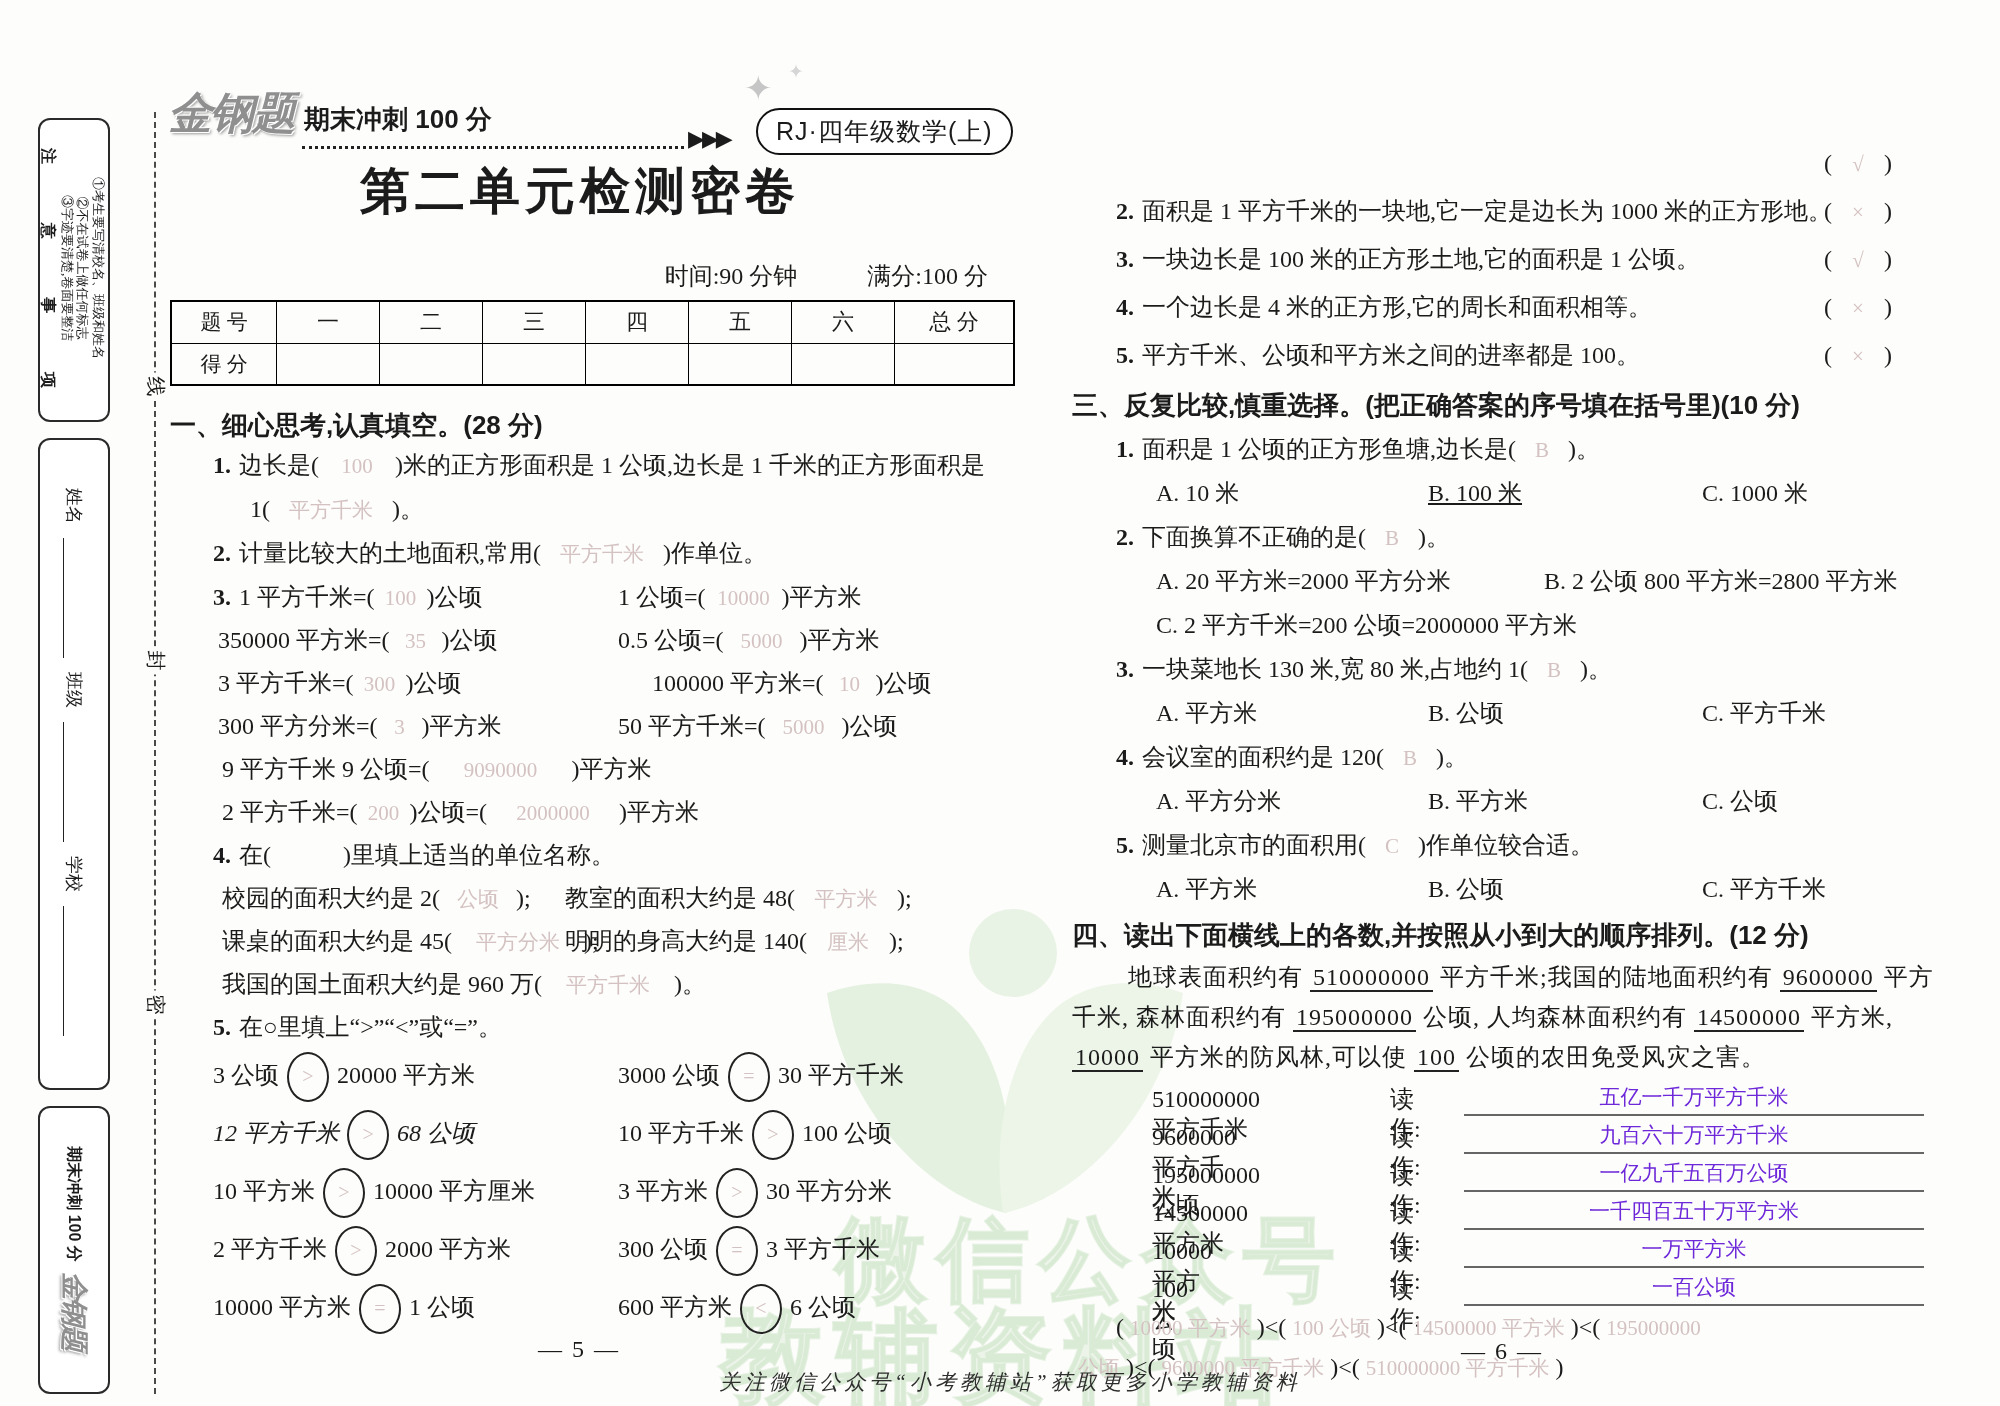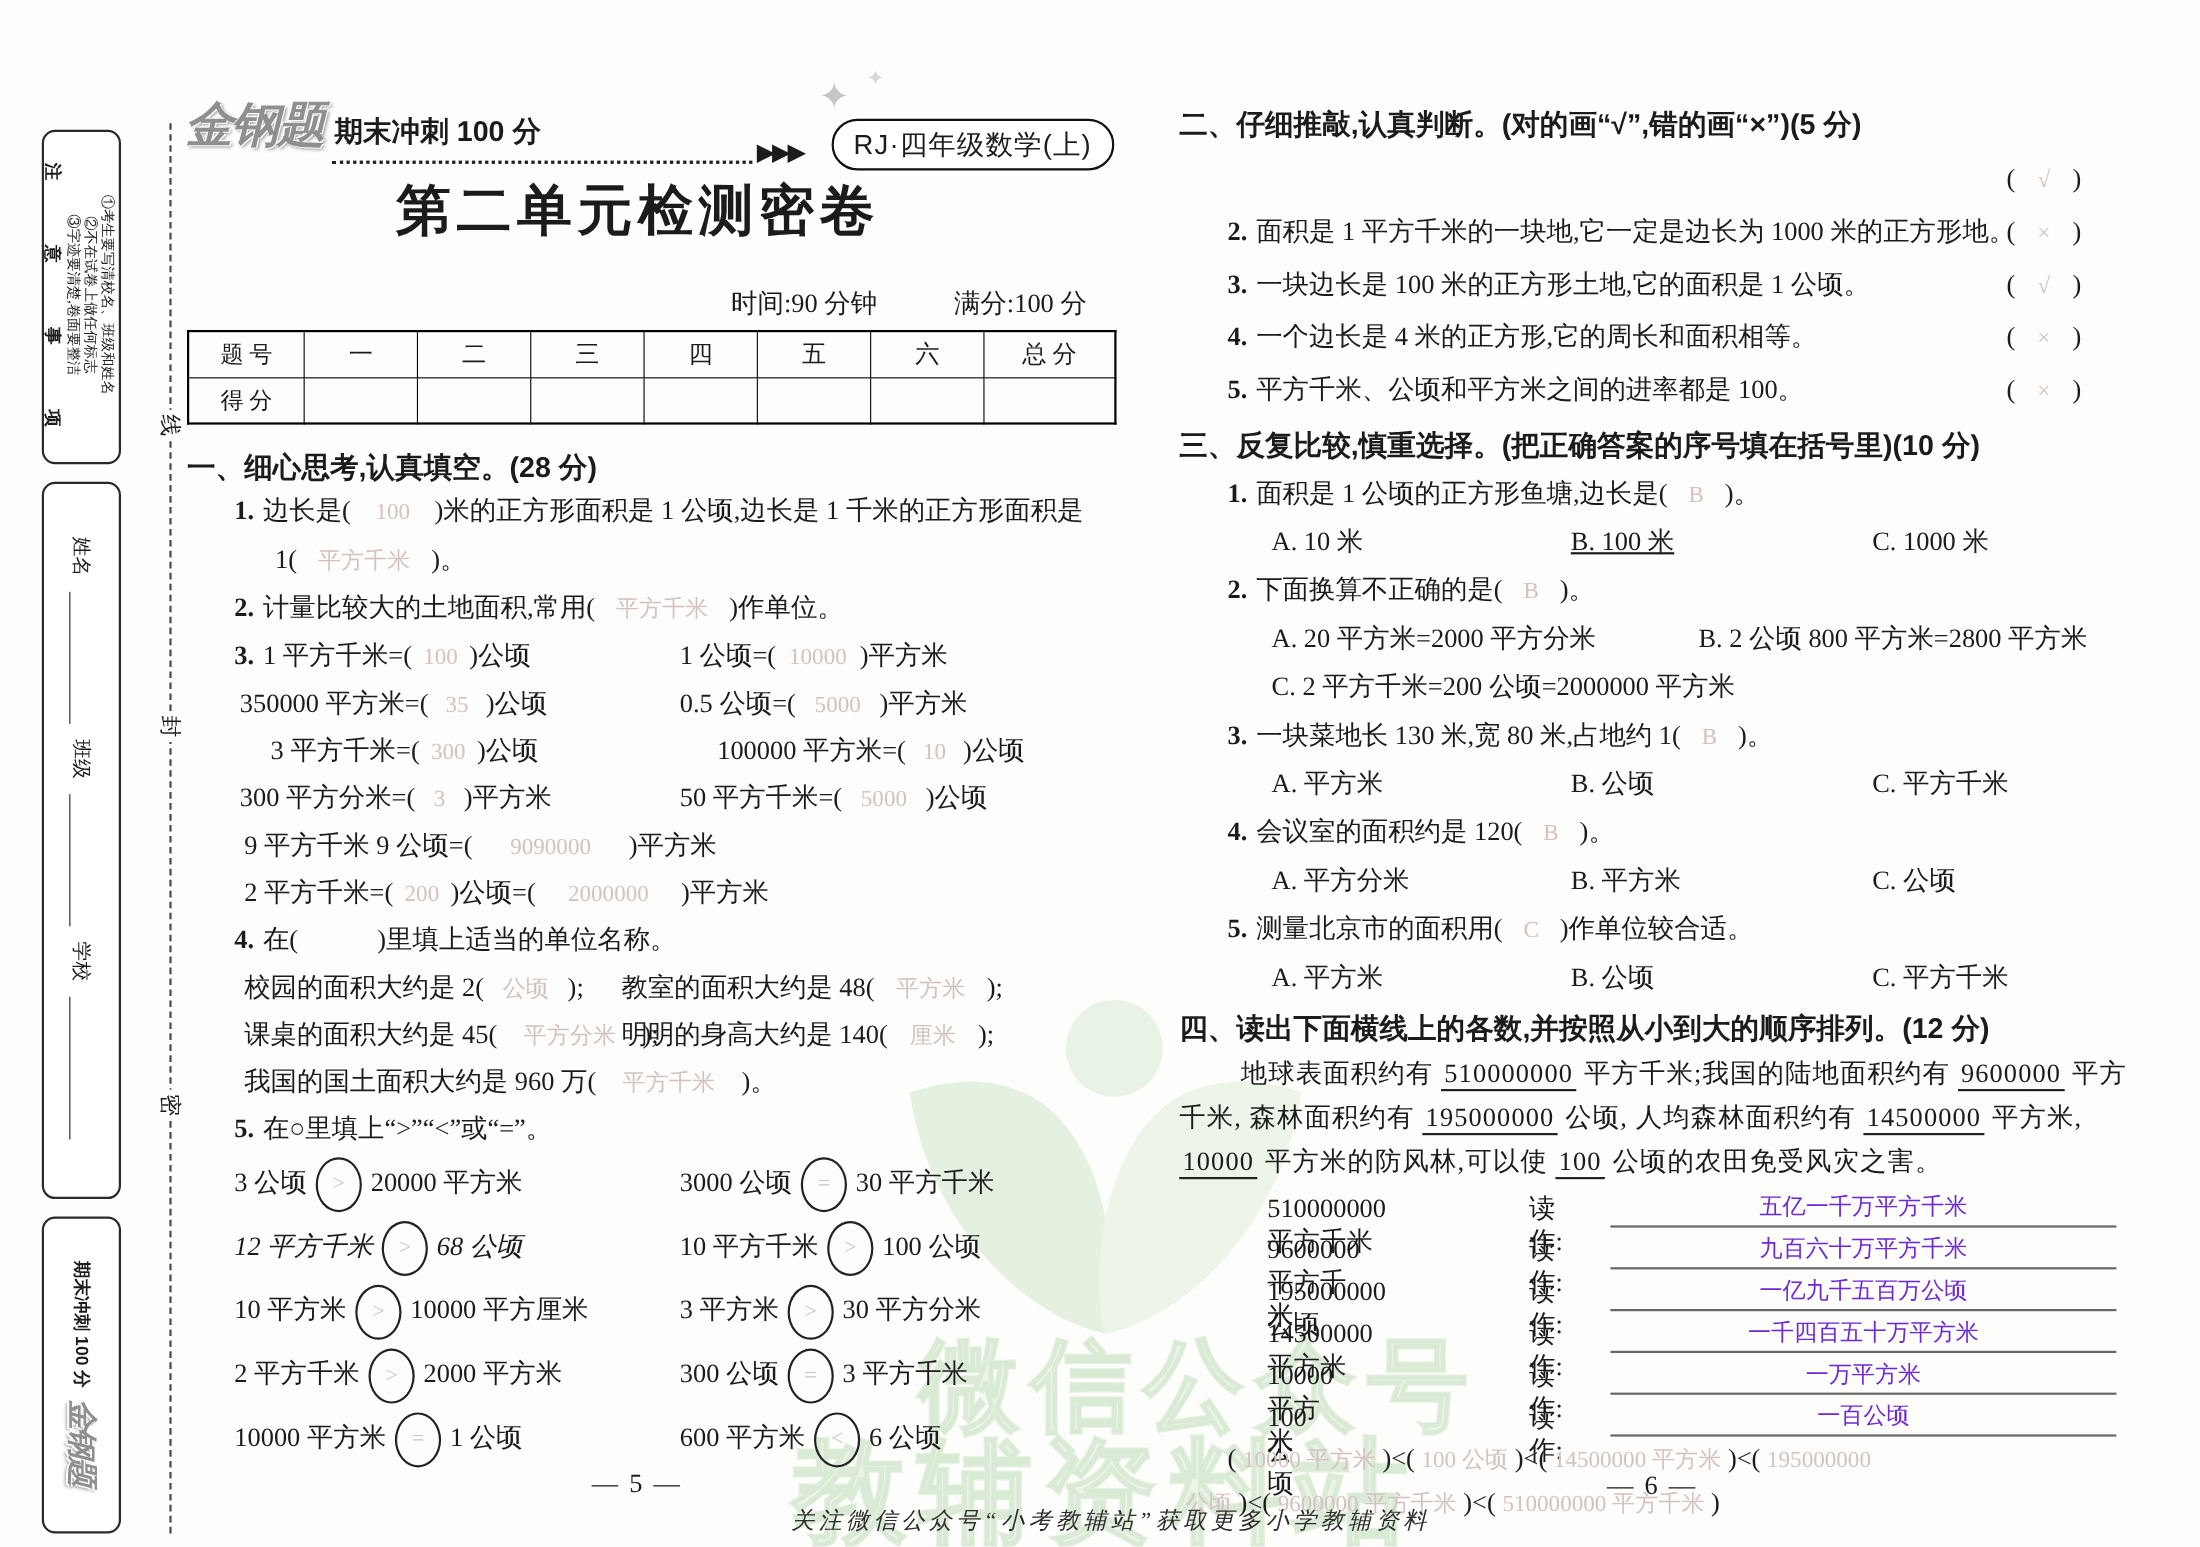--- a/index.html
+++ b/index.html
@@ -154,21 +154,21 @@
 </div>
 <div class="abs body-t" style="left:618px;top:582px;">
   <span>1 公顷=(</span><span class="ans">10000</span><span>)平方米</span>
 </div>
 <div class="abs body-t" style="left:218px;top:625px;">
   <span>350000 平方米=(</span><span class="ans narrow">35</span><span>)公顷</span>
 </div>
 <div class="abs body-t" style="left:618px;top:625px;">
   <span>0.5 公顷=(</span><span class="ans">5000</span><span>)平方米</span>
 </div>
-<div class="abs body-t" style="left:218px;top:668px;margin-left:28px;">
+<div class="abs body-t" style="left:218px;top:668px;">
   <span>3 平方千米=(</span><span class="ans narrow">300</span><span>)公顷</span>
 </div>
 <div class="abs body-t" style="left:652px;top:668px;">
   <span>100000 平方米=(</span><span class="ans narrow">10</span><span>)公顷</span>
 </div>
 <div class="abs body-t" style="left:218px;top:711px;">
   <span>300 平方分米=(</span><span class="ans narrow" style="min-width:32px;">3</span><span>)平方米</span>
 </div>
 <div class="abs body-t" style="left:618px;top:711px;">
   <span>50 平方千米=(</span><span class="ans">5000</span><span>)公顷</span>
@@ -213,21 +213,20 @@
 <div class="abs body-t" style="left:618px;top:1168px;"><span>3 平方米</span><span class="cmp">&gt;</span><span>30 平方分米</span></div>
 
 <div class="abs body-t" style="left:213px;top:1226px;"><span>2 平方千米</span><span class="cmp">&gt;</span><span>2000 平方米</span></div>
 <div class="abs body-t" style="left:618px;top:1226px;"><span>300 公顷</span><span class="cmp">=</span><span>3 平方千米</span></div>
 
 <div class="abs body-t" style="left:213px;top:1284px;"><span>10000 平方米</span><span class="cmp">=</span><span>1 公顷</span></div>
 <div class="abs body-t" style="left:618px;top:1284px;"><span>600 平方米</span><span class="cmp">&lt;</span><span>6 公顷</span></div>
 
 <div class="abs pagenum" style="left:170px;top:1336px;width:818px;text-align:center;">— 5 —</div>
 
-<div class="abs hdr" style="left:1072px;top:96px;">二、仔细推敲,认真判断。(对的画“√”,错的画“×”)(5 分)</div>
 
 <div class="abs body-t" style="left:1824px;top:148px;"><span class="jp">(</span><span class="ans narrow">√</span><span class="jp">)</span></div>
 
 <div class="abs body-t" style="left:1116px;top:196px;"><b class="qno">2.</b><span>面积是 1 平方千米的一块地,它一定是边长为 1000 米的正方形地。</span></div>
 <div class="abs body-t" style="left:1824px;top:196px;"><span class="jp">(</span><span class="ans narrow">×</span><span class="jp">)</span></div>
 
 <div class="abs body-t" style="left:1116px;top:244px;"><b class="qno">3.</b><span>一块边长是 100 米的正方形土地,它的面积是 1 公顷。</span></div>
 <div class="abs body-t" style="left:1824px;top:244px;"><span class="jp">(</span><span class="ans narrow">√</span><span class="jp">)</span></div>
 
 <div class="abs body-t" style="left:1116px;top:292px;"><b class="qno">4.</b><span>一个边长是 4 米的正方形,它的周长和面积相等。</span></div>

